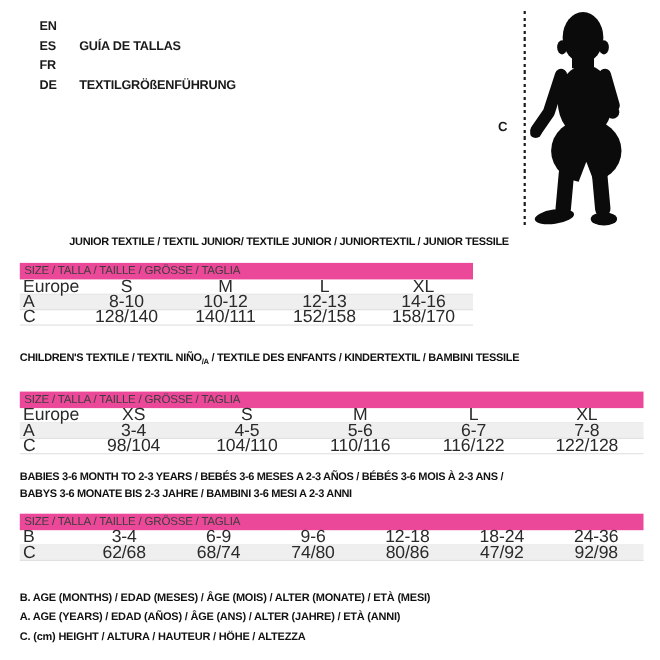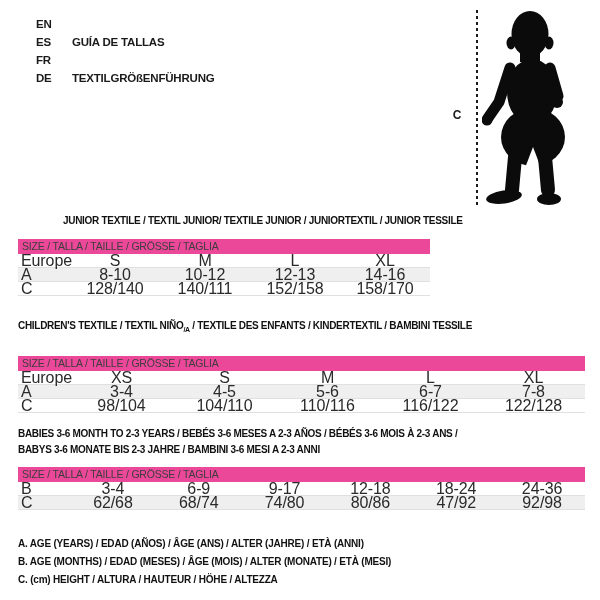--- a/index.html
+++ b/index.html
@@ -182,33 +182,33 @@
 <div class="size-table t3">
     <div class="tbl-title">
       <div>BABIES 3-6 MONTH TO 2-3 YEARS / BEBÉS 3-6 MESES A 2-3 AÑOS / BÉBÉS 3-6 MOIS À 2-3 ANS /</div>
       <div>BABYS 3-6 MONATE BIS 2-3 JAHRE / BAMBINI 3-6 MESI A 2-3 ANNI</div>
     </div>
     <div class="tbl-header">SIZE / TALLA / TAILLE / GRÖSSE / TAGLIA</div>
     <div class="tbl-row">
       <span class="lbl">B</span>
       <span class="cell">3-4</span>
       <span class="cell">6-9</span>
-      <span class="cell">9-17</span>
+      <span class="cell">9-6</span>
       <span class="cell">12-18</span>
       <span class="cell">18-24</span>
       <span class="cell">24-36</span>
     </div>
     <div class="tbl-row shaded">
       <span class="lbl">C</span>
       <span class="cell">62/68</span>
       <span class="cell">68/74</span>
       <span class="cell">74/80</span>
       <span class="cell">80/86</span>
       <span class="cell">47/92</span>
       <span class="cell">92/98</span>
     </div>
   </div>
 
 <div class="footnotes" id="footnotes">
+    <div class="footnote">B. AGE (MONTHS) / EDAD (MESES) / ÂGE (MOIS) / ALTER (MONATE) / ETÀ (MESI)</div>
     <div class="footnote">A. AGE (YEARS) / EDAD (AÑOS) / ÂGE (ANS) / ALTER (JAHRE) / ETÀ (ANNI)</div>
-    <div class="footnote">B. AGE (MONTHS) / EDAD (MESES) / ÂGE (MOIS) / ALTER (MONATE) / ETÀ (MESI)</div>
     <div class="footnote">C. (cm) HEIGHT / ALTURA / HAUTEUR / HÖHE / ALTEZZA</div>
   </div>
 
 </body></html>

